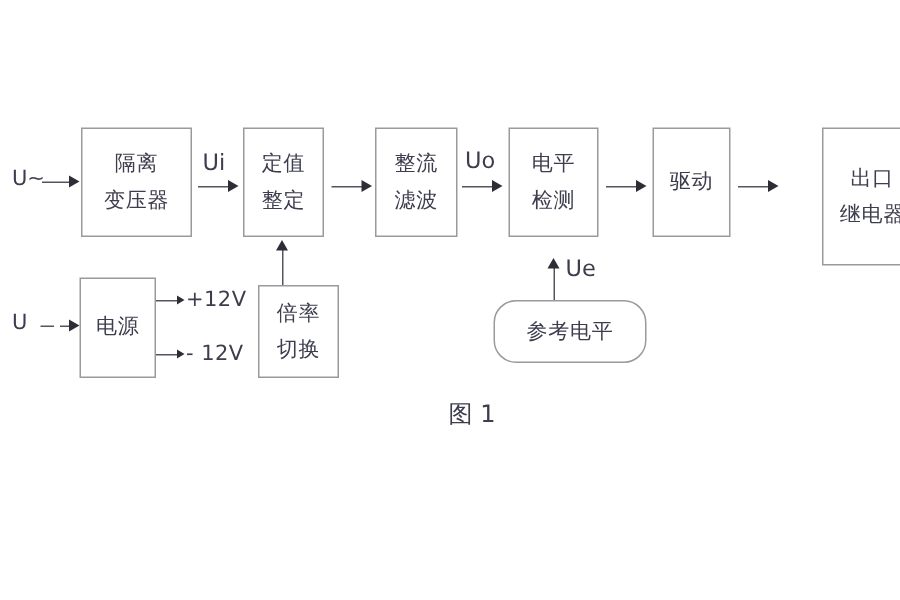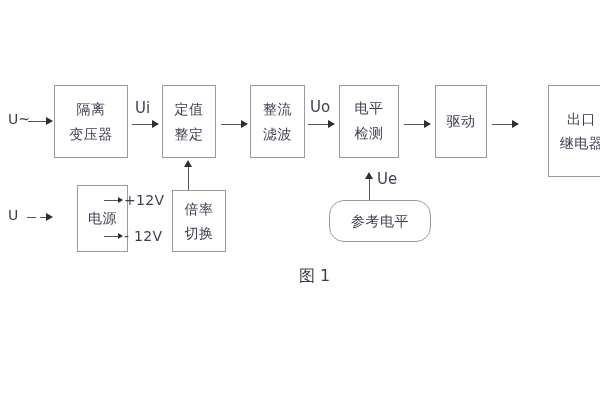--- a/index.html
+++ b/index.html
@@ -110,21 +110,21 @@
 
   <div class="block" style="left:250px;top:85px;width:55px;height:73px;">
     <span class="ln">整流</span>
     <span class="ln">滤波</span>
   </div>
 
   <div class="lbl sig" style="left:310px;top:100px;">Uo</div>
   <div class="hline" style="left:308px;top:124px;width:22px;"></div>
   <div class="ah-r" style="left:328px;top:120px;"></div>
 
-  <div class="block" style="left:339px;top:85px;width:60px;height:73px;font-family:Liberation Serif, serif;">
+  <div class="block" style="left:339px;top:85px;width:60px;height:73px;">
     <span class="ln">电平</span>
     <span class="ln">检测</span>
   </div>
 
   <div class="hline" style="left:404px;top:124px;width:22px;"></div>
   <div class="ah-r" style="left:424px;top:120px;"></div>
 
   <div class="block" style="left:435px;top:85px;width:52px;height:73px;">
     <span class="ln">驱动</span>
   </div>
@@ -135,21 +135,21 @@
   <div class="block" style="left:521px;top:85px;width:67px;height:92px;margin-left:27px;">
     <span class="ln">出口</span>
     <span class="ln">继电器</span>
   </div>
 
   <div class="lbl" style="left:8px;top:208px;">U</div>
   <div class="dash" style="left:27px;top:217px;width:9px;"></div>
   <div class="dash" style="left:40px;top:217px;width:8px;"></div>
   <div class="ah-r" style="left:46px;top:213px;"></div>
 
-  <div class="block" style="left:53px;top:185px;width:51px;height:67px;margin-left:24px;">
+  <div class="block" style="left:53px;top:185px;width:51px;height:67px;">
     <span class="ln">电源</span>
   </div>
 
   <div class="hline" style="left:104px;top:200px;width:16px;"></div>
   <div class="ah-r small" style="left:118px;top:196.6px;"></div>
   <div class="lbl volt" style="left:124px;top:193px;text-align:center;">+12V</div>
 
   <div class="hline" style="left:104px;top:236px;width:16px;"></div>
   <div class="ah-r small" style="left:118px;top:232.6px;"></div>
   <div class="lbl volt" style="left:124px;top:229px;">- 12V</div>

